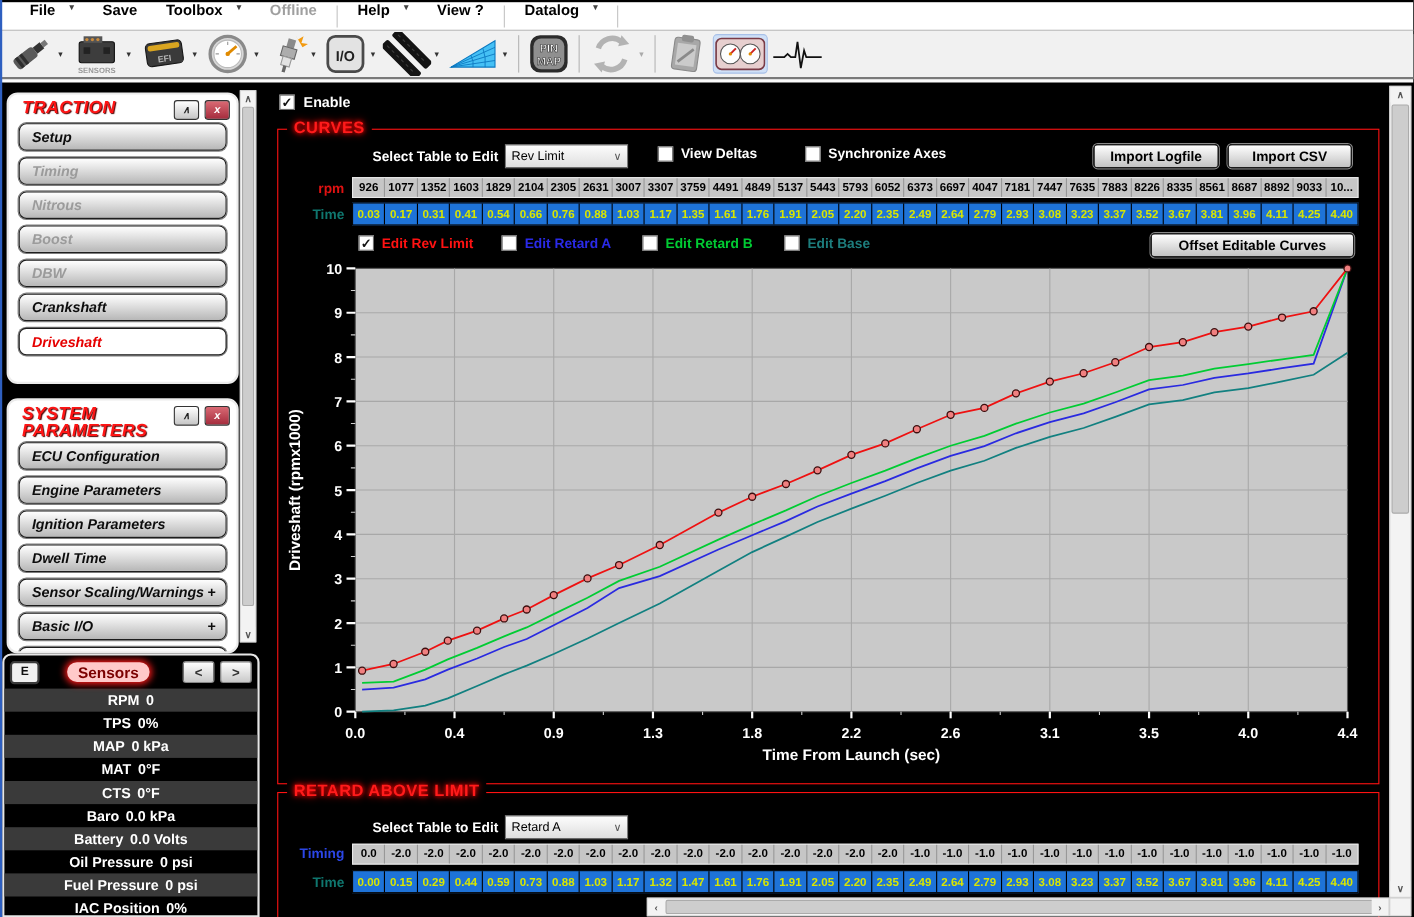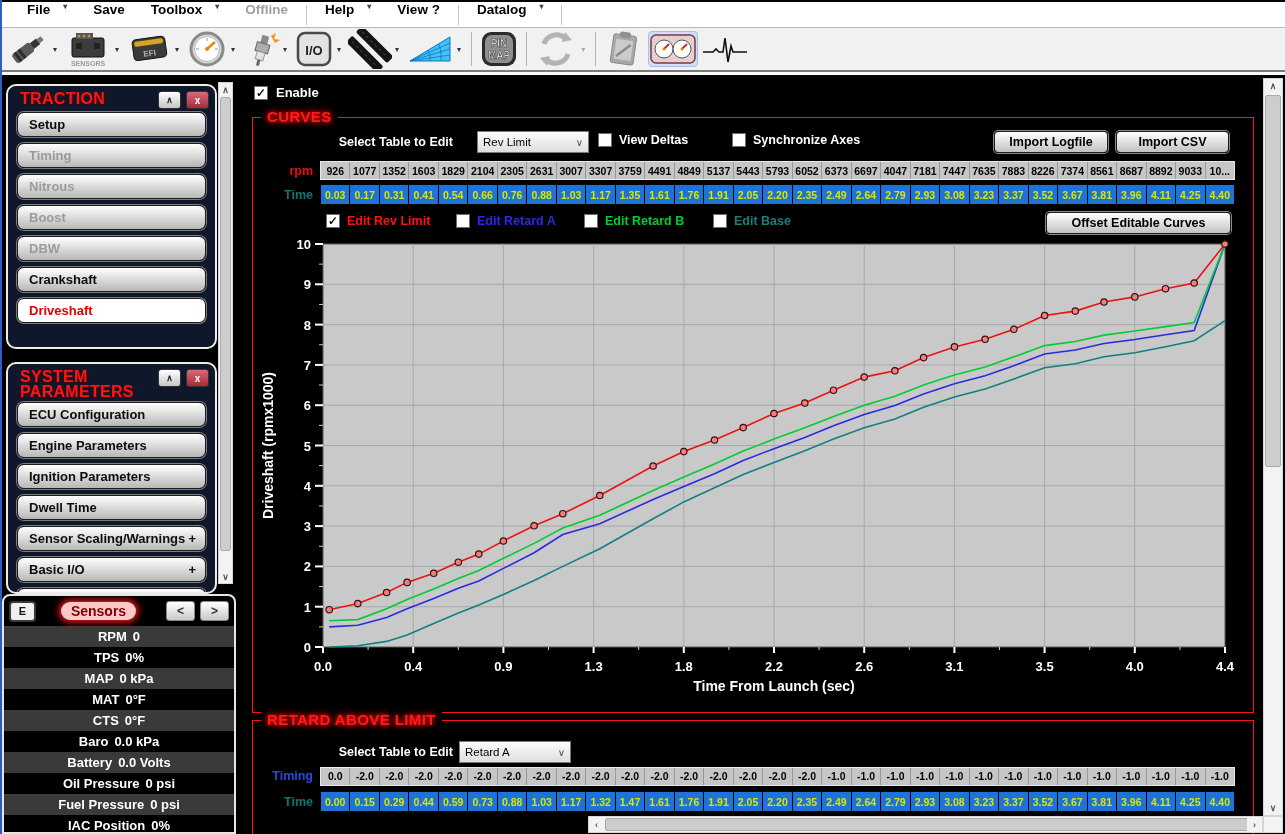--- a/index.html
+++ b/index.html
@@ -21,22 +21,22 @@
     border-bottom:2px solid #7a7a7a;box-shadow:0 3px 0 #fbfbfb;box-sizing:border-box;
     display:flex;align-items:center;padding-left:6px;z-index:40;}
   .titem{display:flex;align-items:center;margin:0 1px;}
   .ticon{display:flex;align-items:center;justify-content:center;padding:1px;border-radius:4px;}
   .ticon.hl{background:#cfe0f7;border:1px solid #a8c0e8;}
   .tdd{font-size:8px;color:#333;margin:0 4px 0 2px;}
   .tsep{width:1px;height:34px;background:#b5b5b5;margin:0 5px;}
 
   
   .left-bg{position:absolute;left:0;top:74px;width:238px;height:760px;background:#000;}
-  .panel{position:absolute;background:#0f172a;border:2px solid #ececec;border-radius:10px;
-    box-sizing:border-box;overflow:hidden;z-index:10;}
+  .panel{position:absolute;background:#ffffff;border:2px solid #ececec;border-radius:10px;
+    box-sizing:border-box;overflow:hidden;z-index:10;font-style:italic;}
   .panel-head{display:flex;align-items:flex-start;padding:5px 6px 3px 12px;}
   .panel-title{color:#ff1515;font-weight:bold;font-size:16px;line-height:15px;
     text-shadow:1px 1px 1px #550000;flex:1;letter-spacing:0.3px;}
   .tool-btn{width:21px;height:16px;border:1px solid #333;border-radius:3px;
     background:linear-gradient(#ffffff,#c6c6c6);color:#222;font-size:9px;font-weight:bold;
     display:flex;align-items:center;justify-content:center;margin-left:5px;}
   .tool-btn.close{background:linear-gradient(#d96a74,#a52c3d);color:#fff;font-size:10px;}
   .pbtn{height:23px;margin:0 9px 6px 9px;border-radius:7px;border:1px solid #1d1d1d;
     background:linear-gradient(#ffffff,#b7b7b7);display:flex;align-items:center;
     padding:0 11px;font-weight:bold;font-size:13px;color:#0d0d0d;
@@ -443,21 +443,21 @@
   </div>
 
   <div class="enable-row">
     <span class="cb">✓</span>
     <span>Enable</span>
   </div>
 
   <div class="rsection" style="left:252px;top:117px;width:1000px;height:594px;">
     <span class="rsection-label">CURVES</span>
     <span class="sel-label" style="top:17px;">Select Table to Edit</span>
-    <div class="select" style="left:224px;top:13px;">
+    <div class="select" style="left:206px;top:13px;">
       <span>Rev Limit</span>
       <span class="arrow">∨</span>
     </div>
     <div class="ckgroup" style="left:345px;top:15px;">
       <span class="cb"></span>
       <span>View Deltas</span>
     </div>
     <div class="ckgroup" style="left:479px;top:15px;">
       <span class="cb"></span>
       <span>Synchronize Axes</span>
@@ -486,21 +486,21 @@
           <div class="cell rpm">5793</div>
           <div class="cell rpm">6052</div>
           <div class="cell rpm">6373</div>
           <div class="cell rpm">6697</div>
           <div class="cell rpm">4047</div>
           <div class="cell rpm">7181</div>
           <div class="cell rpm">7447</div>
           <div class="cell rpm">7635</div>
           <div class="cell rpm">7883</div>
           <div class="cell rpm">8226</div>
-          <div class="cell rpm">7374</div>
+          <div class="cell rpm">8335</div>
           <div class="cell rpm">8561</div>
           <div class="cell rpm">8687</div>
           <div class="cell rpm">8892</div>
           <div class="cell rpm">9033</div>
           <div class="cell rpm">10...</div>
         </div>
     </div>
     <div class="data-row" style="top:66px;height:21px;">
       <span class="row-label">Time</span>
       <div class="cells time-cells" id="curves-time-cells">

